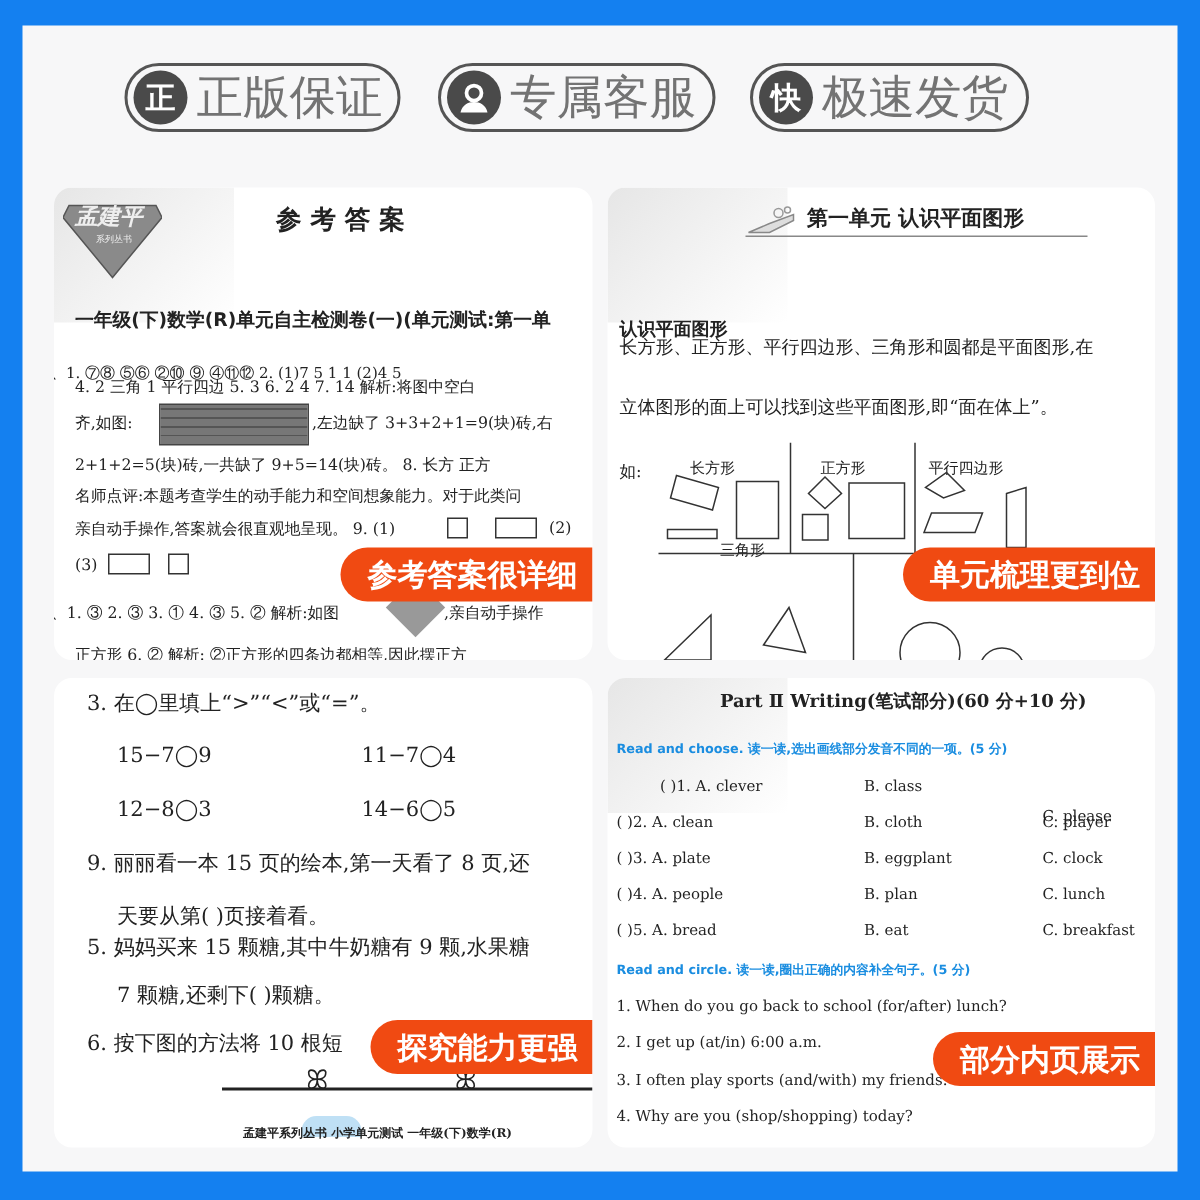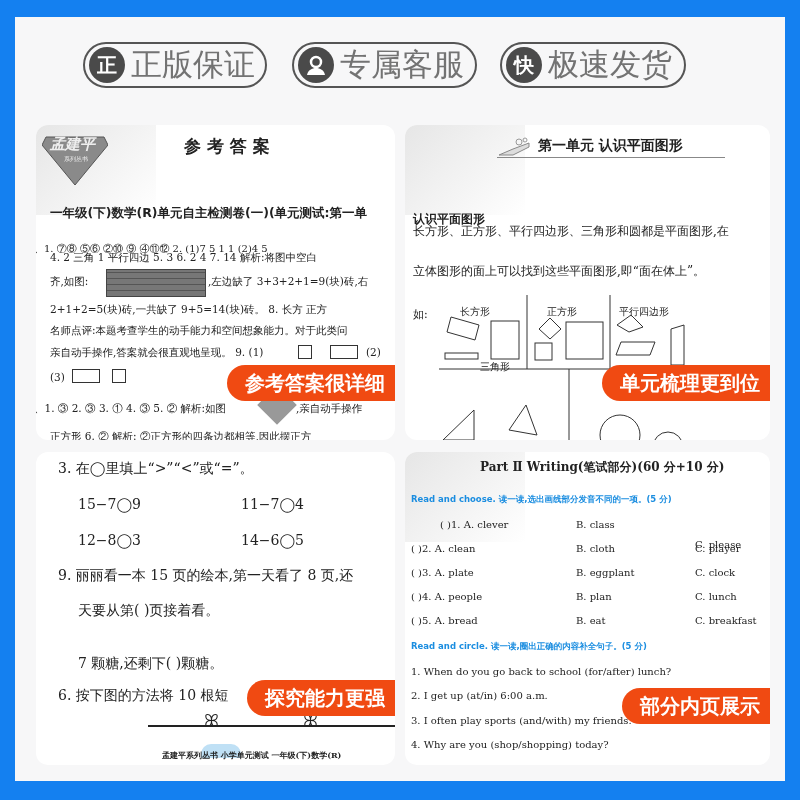--- a/index.html
+++ b/index.html
@@ -135,20 +135,21 @@
 </div>
 
 <div class="card card-bl">
   <span class="t" style="left:22px;top:8px;font-size:14px;">3. 在◯里填上“&gt;”“&lt;”或“=”。</span>
   <span class="t" style="left:42px;top:44px;font-size:14px;">15−7◯9</span>
   <span class="t" style="left:205px;top:44px;font-size:14px;">11−7◯4</span>
   <span class="t" style="left:42px;top:80px;font-size:14px;">12−8◯3</span>
   <span class="t" style="left:205px;top:80px;font-size:14px;">14−6◯5</span>
   <span class="t" style="left:22px;top:115px;font-size:14px;">9. 丽丽看一本 15 页的绘本,第一天看了 8 页,还</span>
   <span class="t" style="left:42px;top:150px;font-size:14px;">天要从第(      )页接着看。</span>
+  <span class="t" style="left:22px;top:171px;font-size:14px;">5. 妈妈买来 15 颗糖,其中牛奶糖有 9 颗,水果糖</span>
   <span class="t" style="left:42px;top:203px;font-size:14px;">7 颗糖,还剩下(      )颗糖。</span>
   <span class="t" style="left:22px;top:235px;font-size:14px;">6. 按下图的方法将 10 根短</span>
   <div style="position:absolute;left:112px;top:273px;width:247px;height:2px;background:#222;"></div>
   <span class="t" style="left:168px;top:258px;font-size:18px;">ꕤ</span>
   <span class="t" style="left:267px;top:258px;font-size:18px;">ꕤ</span>
   <div style="position:absolute;left:165px;top:292px;width:40px;height:14px;border-radius:10px 10px 0 0;background:#bfe0f5;"></div>
   <span class="t b" style="left:126px;top:298px;font-size:8px;">孟建平系列丛书   小学单元测试   一年级(下)数学(R)</span>
   <div class="tag" style="top:228px;">探究能力更强</div>
 </div>
 

